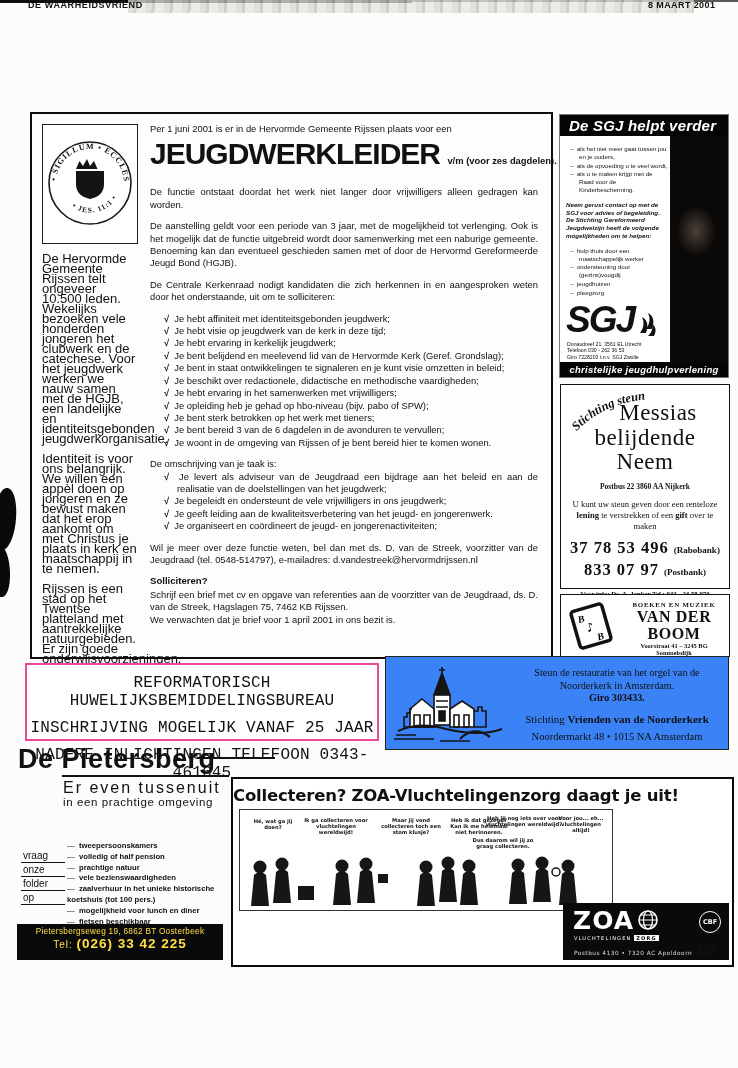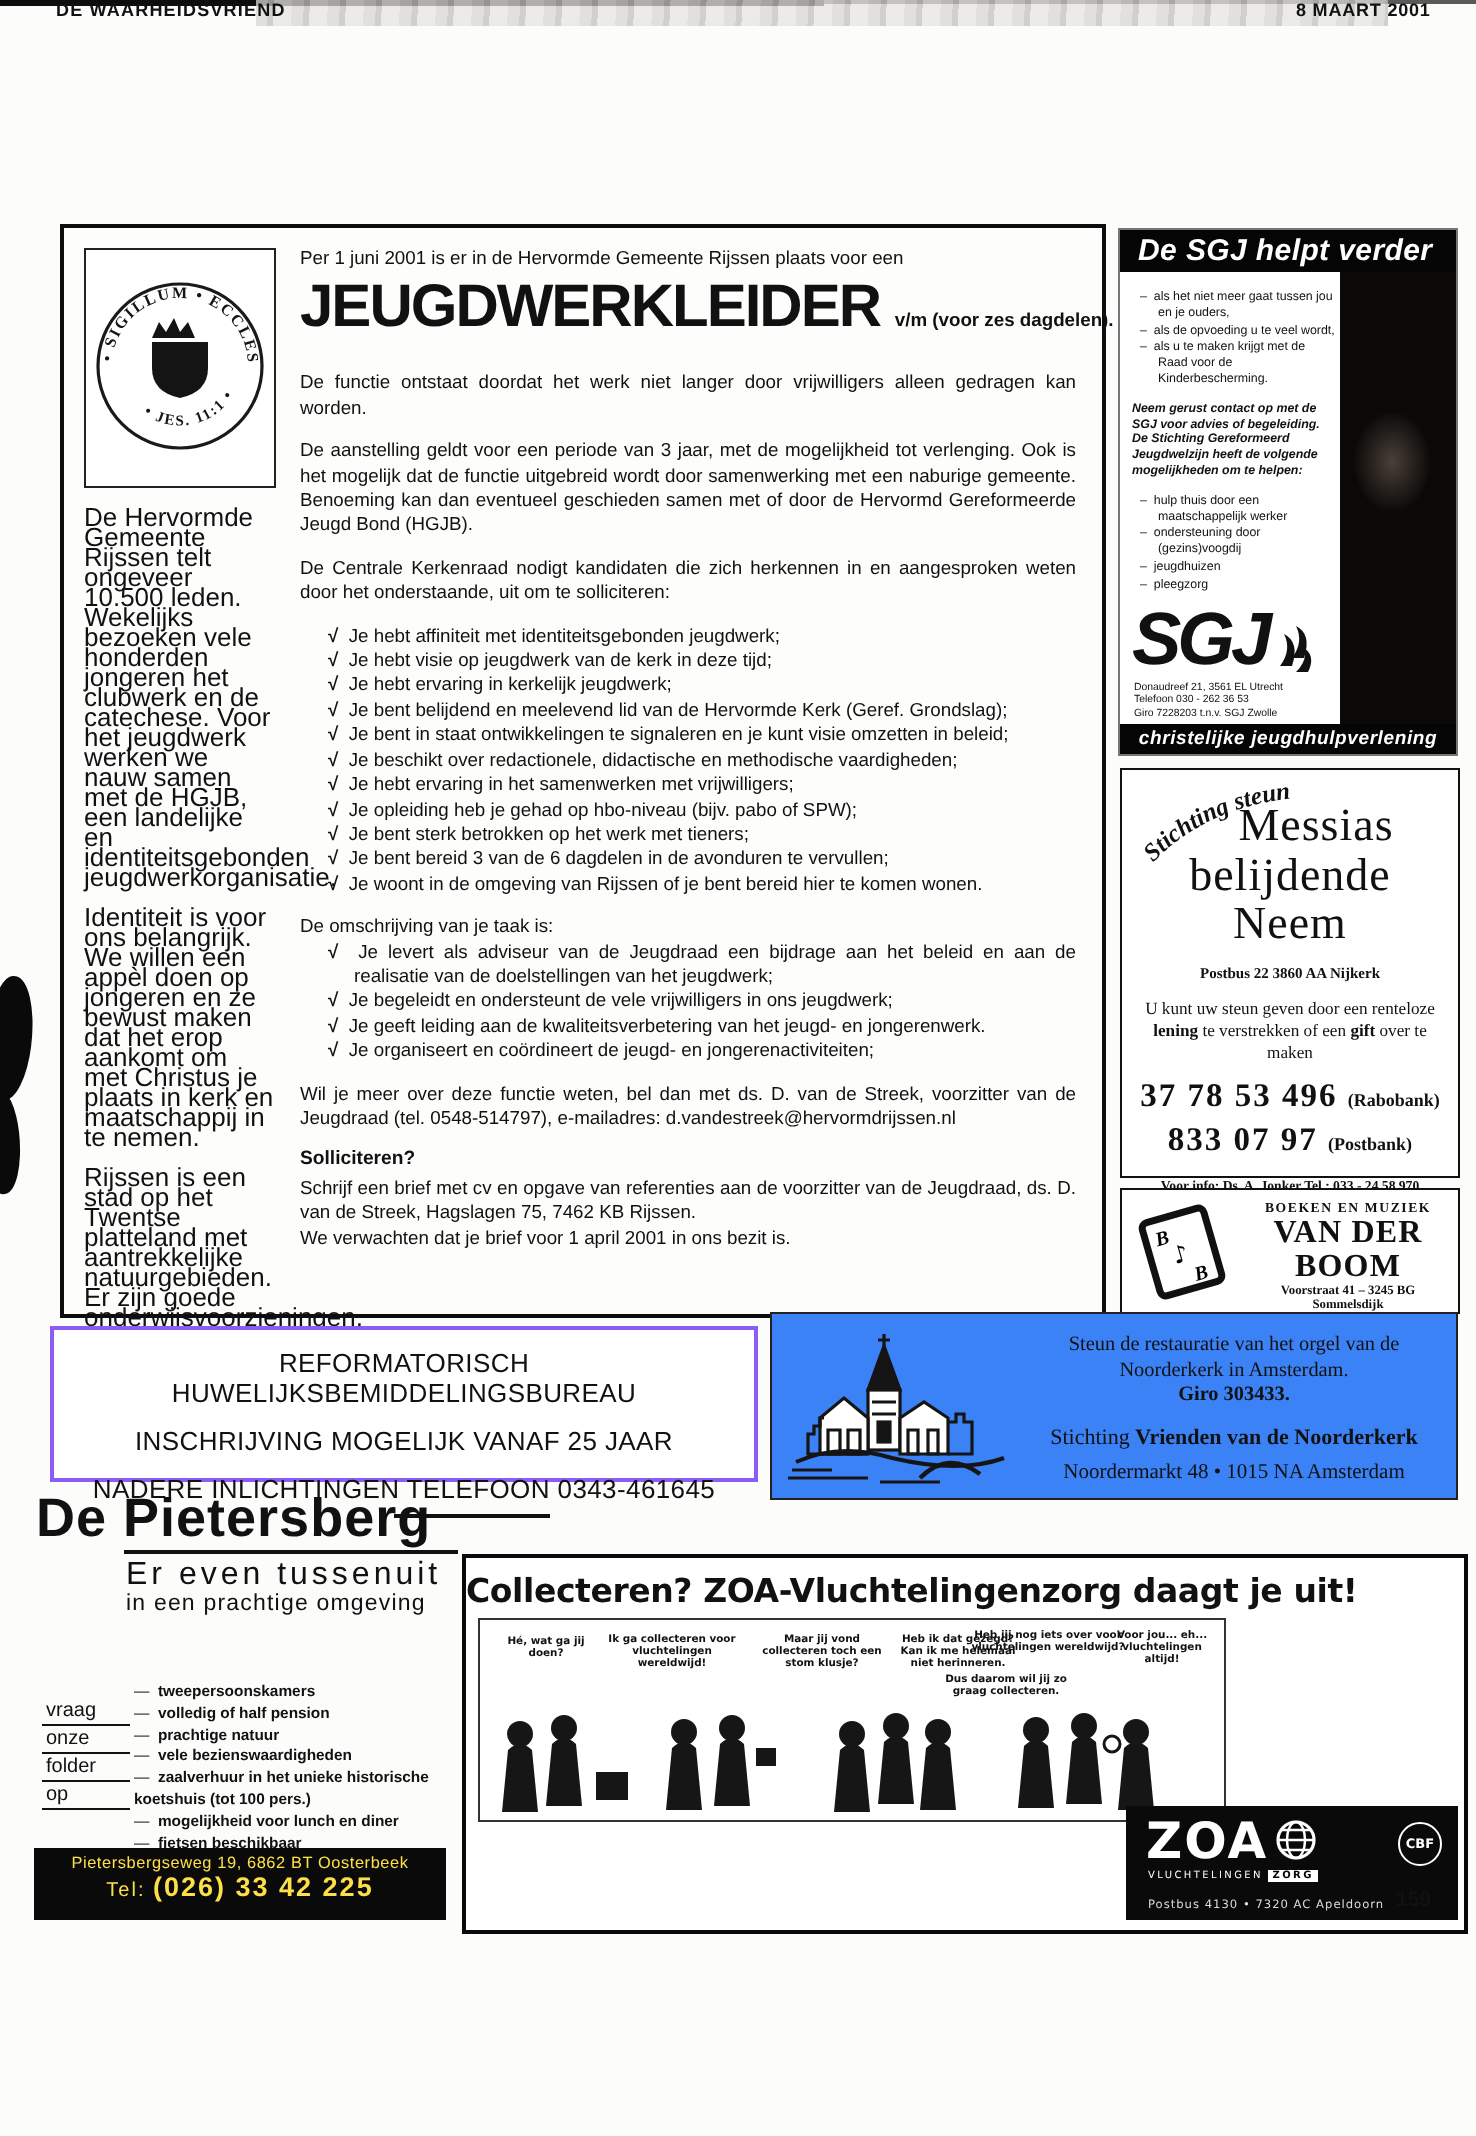--- a/index.html
+++ b/index.html
@@ -43,21 +43,21 @@
   .macct{font-size:16.5px;font-weight:bold;letter-spacing:1px;line-height:19px;}
   .macct .bank{font-size:9px;letter-spacing:0;}
   .minfo{font-size:6.8px;line-height:9px;font-weight:bold;margin-top:7px;}
   
   .boom{border:1.5px solid #111;background:#fff;font-family:"Liberation Serif",serif;}
   .boomtag{font-size:6.8px;font-weight:bold;letter-spacing:.8px;}
   .boomname{font-size:16px;font-weight:bold;letter-spacing:.6px;line-height:17px;}
   .boomaddr{font-size:6.4px;font-weight:bold;}
   .boomtel{font-size:6.4px;}
   
-  .huw{border:2px solid #8b5cf6;background:#fff;text-align:center;font-size:13px;letter-spacing:.2px;}
+  .huw{border:2px solid #ec4899;background:#fff;text-align:center;font-size:16px;letter-spacing:.2px;font-family:Liberation Mono, monospace;}
   .huw div{margin-top:9px;}
   
   .noord{border:1px solid #222;background:#3b82f6;font-family:"Liberation Serif",serif;}
   .ntext{text-align:center;font-size:10.2px;line-height:12.5px;}
   .ntext .b{font-weight:bold;}
   
   .ptitle{font-size:27px;letter-spacing:.5px;font-weight:600;}
   .psub1{font-size:16px;letter-spacing:2px;}
   .psub2{font-size:11.5px;letter-spacing:.6px;margin-top:-1px;}
   .pside{font-size:10px;line-height:10px;}

